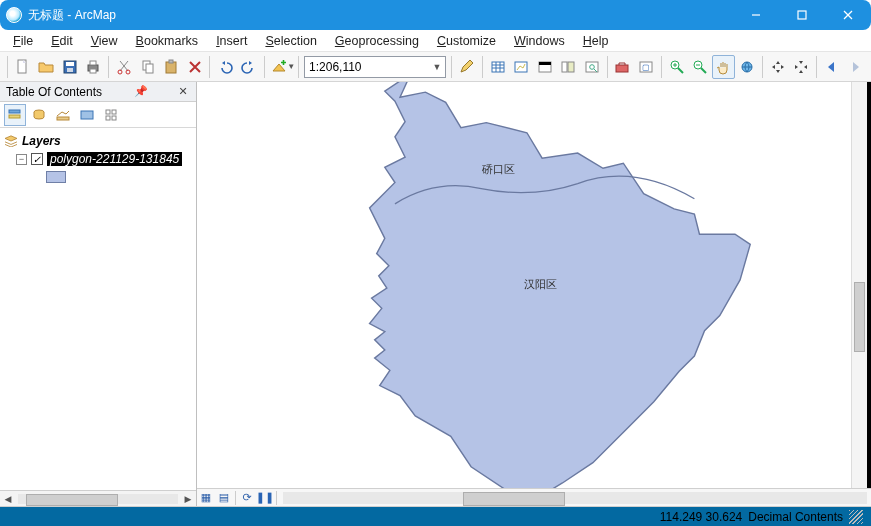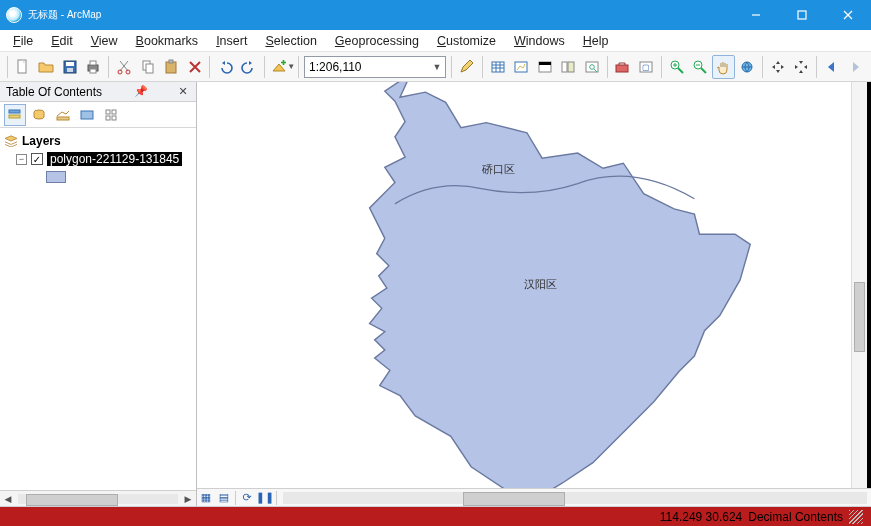--- a/index.html
+++ b/index.html
@@ -1,19 +1,19 @@
 <!DOCTYPE html>
 <html><head>
 <meta charset="utf-8">
 <style>
 * { box-sizing: border-box; margin: 0; padding: 0; font-family: "Microsoft YaHei", Tahoma, sans-serif; }
 html, body { width: 871px; height: 526px; overflow: hidden; background: #fff; }
 
 
-.titlebar { height: 30px; background: #1e90e0; display: flex; align-items: center; color: #fff; font-size: 10px; padding-left: 6px; }
+.titlebar { height: 30px; background: #1e90e0; display: flex; align-items: center; color: #fff; font-size: 12px; padding-left: 6px; border-radius: 8px; }
 .titlebar .app-icon { width: 16px; height: 16px; background: radial-gradient(circle at 40% 40%, #fff 20%, #b5e9ff 55%, #2aa7d7 70%); border-radius: 50%; border: 1px solid #fff; margin-right: 6px; }
 .titlebar .title { flex: 0 0 auto; }
 .titlebar .spacer { flex: 1; }
 .winbtn { width: 46px; height: 30px; display: flex; align-items: center; justify-content: center; color: #fff; }
 .winbtn svg { stroke: #fff; fill: none; stroke-width: 1.2; }
 
 
 .menubar { height: 22px; background: #fff; border-bottom: 1px solid #e5e5e5; display: flex; align-items: center; font-size: 12.5px; color: #222; padding: 0 4px; }
 .menubar .menu { padding: 2px 9px; }
 .menubar .menu u { text-decoration: underline; }
@@ -27,21 +27,21 @@
 
 
 .main { display: flex; height: calc(526px - 30px - 22px - 30px - 20px); }
 .toc-panel { width: 197px; border-right: 1px solid #bfbfbf; display: flex; flex-direction: column; }
 .toc-hdr { height: 20px; background: #eef0f3; border-bottom: 1px solid #cfcfcf; display: flex; align-items: center; font-size: 12px; padding: 0 6px; gap: 28px; }
 .toc-hdr .t { flex: 1; }
 .toc-hdr .pin, .toc-hdr .x { width: 14px; text-align: center; color: #444; font-size: 11px; }
 .toc-tools { height: 26px; border-bottom: 1px solid #d8d8d8; display: flex; align-items: center; padding-left: 4px; gap: 2px; }
 .toc-tools .tt { width: 22px; height: 22px; display:flex; align-items:center; justify-content:center; border:1px solid transparent; }
 .toc-tools .tt.sel { border-color:#8fb3d9; background:#e9f2fa; }
-.toc-tree { flex: 1; overflow: auto; font-size: 12px; padding: 4px 2px; }
+.toc-tree { flex: 1; overflow: auto; font-size: 12px; padding: 4px 2px; font-style: italic; }
 .tree-row { display: flex; align-items: center; height: 18px; white-space: nowrap; }
 .layers-icon { width: 14px; height: 12px; margin: 0 4px 0 2px; }
 .expander { width: 11px; height: 11px; border: 1px solid #888; display:flex; align-items:center; justify-content:center; font-size:9px; line-height:1; margin-right: 4px; color:#555; background:#fff; }
 .chk { width: 12px; height: 12px; border: 1px solid #555; margin-right: 4px; display:flex; align-items:center; justify-content:center; font-size:10px; background:#fff;}
 .layer-name { background: #000000; color: #fff; padding: 0 3px; }
 .symbol-swatch { width: 20px; height: 12px; background: #b5c3e6; border: 1px solid #6f7fa6; }
 .toc-hscroll { height: 16px; border-top: 1px solid #cfcfcf; display:flex; align-items:center; background:#f4f4f4;}
 .toc-hscroll .arrow { width:16px; text-align:center; font-size:9px; color:#555; }
 .toc-hscroll .thumb { flex:1; height:10px; margin:0 2px; background:#e8e8e8; position:relative; }
 .toc-hscroll .thumb::after { content:""; position:absolute; left:8px; top:0; width:90px; height:100%; background:#cfcfcf; border:1px solid #aeaeae; }
@@ -52,21 +52,21 @@
 .map-label { position:absolute; font-size:11px; color:#333; }
 .map-vscroll { position:absolute; right:0; top:0; bottom:0; width:16px; background:#f4f4f4; border-left:1px solid #dcdcdc; }
 .map-vscroll .vthumb { position:absolute; left:2px; width:11px; top:200px; height:70px; background:#cfcfcf; border:1px solid #aeaeae; }
 .map-bottombar { height: 18px; border-top: 1px solid #cfcfcf; display:flex; align-items:center; background:#f7f7f7; font-size:11px; }
 .map-bottombar .mb-btn { width:18px; height:16px; display:flex; align-items:center; justify-content:center; color:#2a5da8; }
 .map-bottombar .mb-sep { width:1px; height:14px; background:#ccc; margin:0 2px; }
 .map-bottombar .mb-hscroll { flex:1; height:12px; margin: 0 4px; background:#e8e8e8; position:relative; }
 .map-bottombar .mb-hscroll::after { content:""; position:absolute; left:180px; top:0; width:100px; height:100%; background:#cfcfcf; border:1px solid #aeaeae;}
 
 
-.statusbar { height: 20px; border-top: 1px solid #cfcfcf; background: #b91c1c; display: flex; align-items: center; font-size: 12px; padding: 0 8px; }
+.statusbar { height: 20px; border-top: 1px solid #cfcfcf; background: #0369a1; display: flex; align-items: center; font-size: 12px; padding: 0 8px; }
 .statusbar .sp { flex: 1; }
 .statusgrip { width: 14px; height: 14px; margin-left: 6px; background: repeating-linear-gradient(135deg,#bbb 0 1px,transparent 1px 3px); }
 
 
 .ic { width:16px; height:16px; }
 </style>
 </head>
 <body>
 
 <div class="titlebar">

